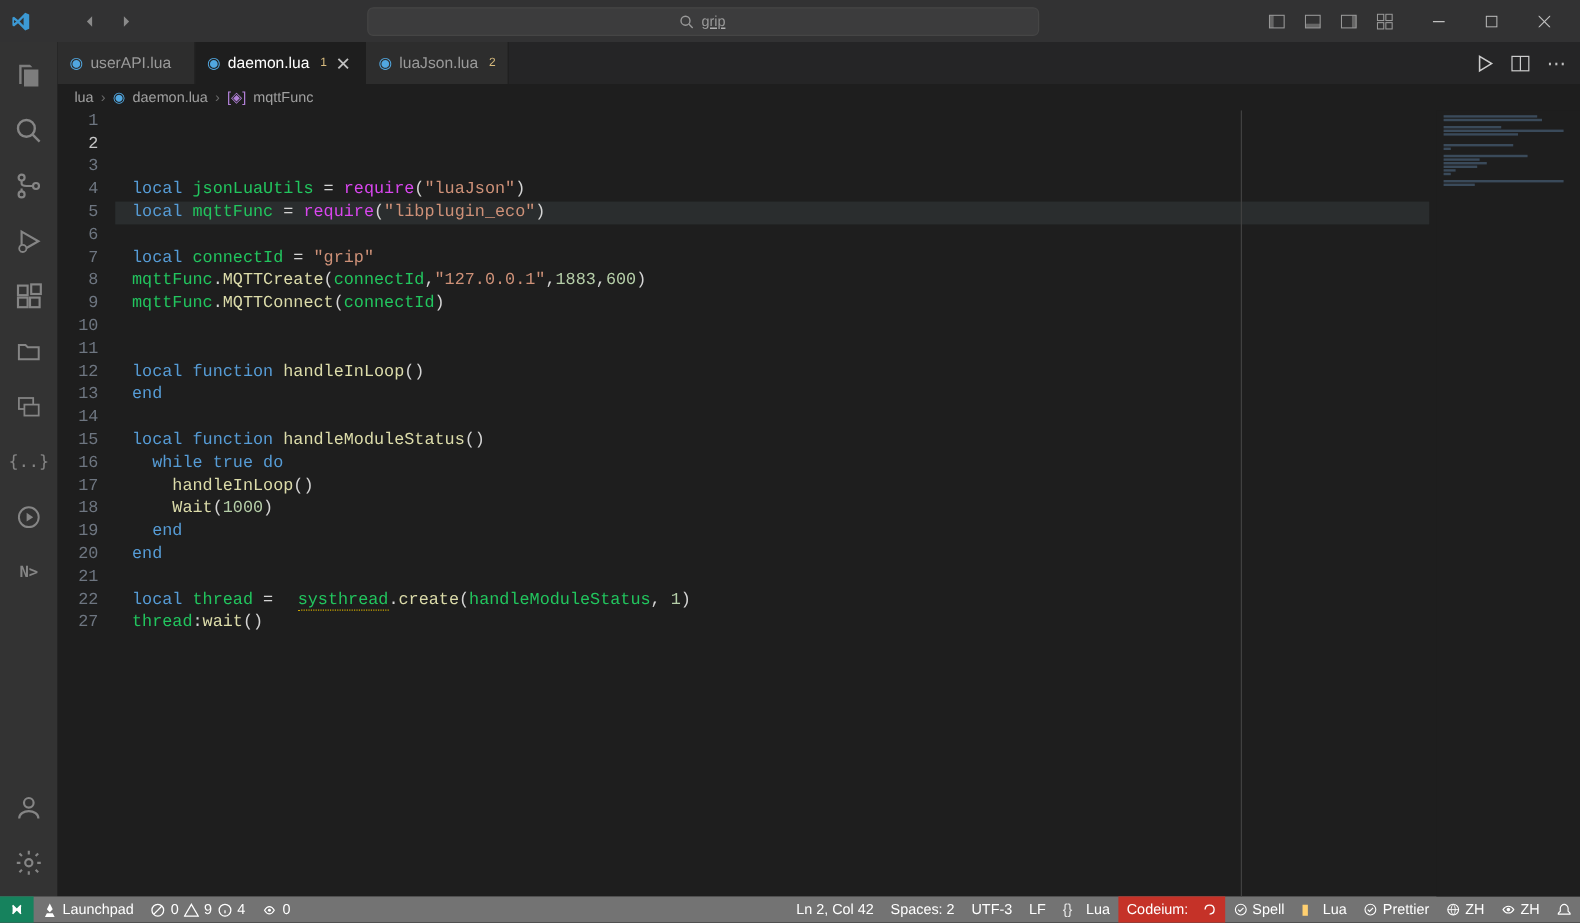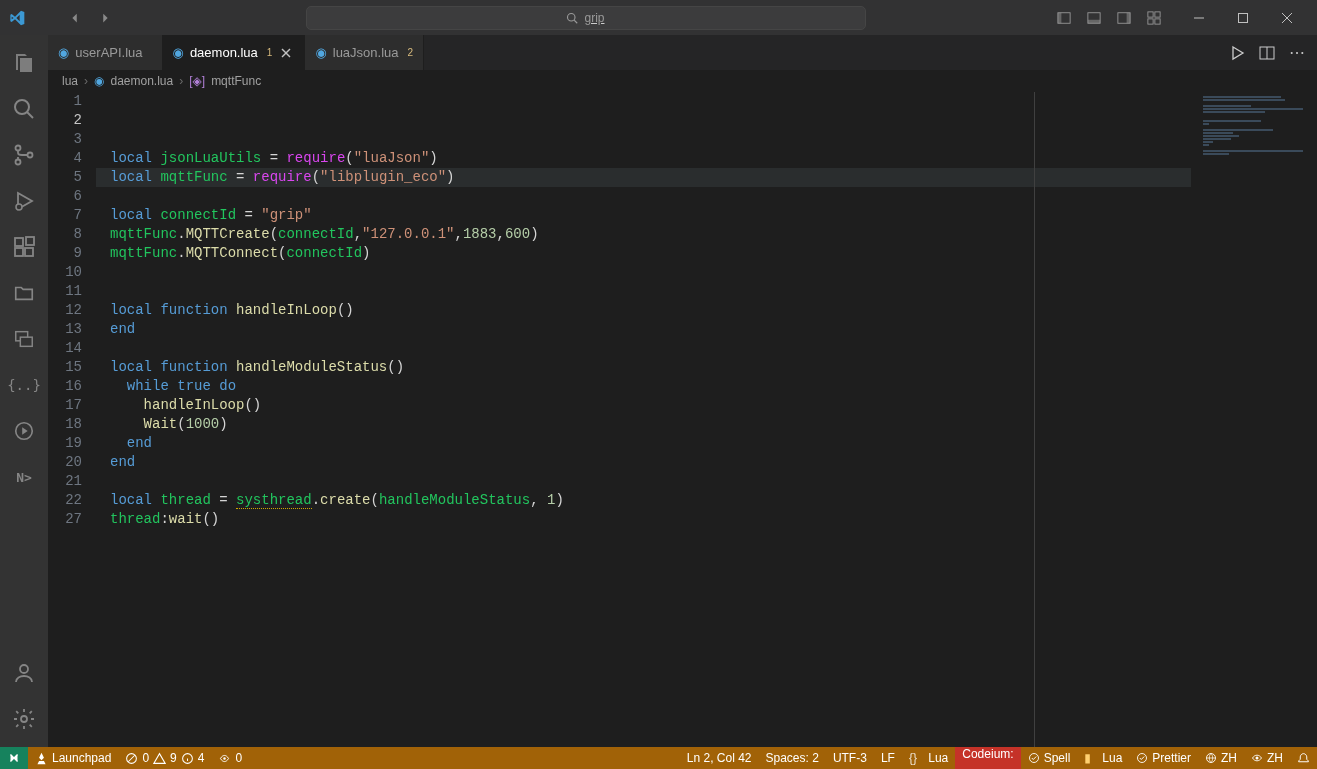--- a/index.html
+++ b/index.html
@@ -80,35 +80,35 @@
   .ruler { position:absolute; top:0; bottom:0; border-left:1px solid #404040; pointer-events:none; }
 
   
   .kw { color:#569cd6; }
   .fn { color:#d946ef; }
   .str { color:#ce9178; }
   .num { color:#b5cea8; }
   .id { color:#22c55e; }
   .punc { color:#d4d4d4; }
   .call { color:#dcdcaa; }
-  .warn { border-bottom:1px dotted #cca700; }
+  .warn { border-bottom:1px dotted #cca700;margin-left:12px; }
 
   .minimap { width:120px; background:#1e1e1e; position:relative; }
   .minimap .mm-inner { position:absolute; top:4px; right:6px; left:6px; }
   .minimap .mm-line { height:2px; margin-bottom:1px; background:#3a4a5a; }
   .minimap .mm-line.dim { background:#2b3440; }
 
   
   .statusbar {
-    height: 22px; background:#a16207; color:#ffffff; display:flex; align-items:center; font-size:12px;
+    height: 22px; background:#737373; color:#ffffff; display:flex; align-items:center; font-size:12px;
   }
   .statusbar .remote { background:#16825d; height:100%; display:flex;align-items:center; padding:0 8px; }
   .statusbar .sitem { padding:0 7px; height:100%; display:flex; align-items:center; gap:4px; }
   .statusbar .flex1 { flex:1; }
-  .statusbar .danger { background:#c53228;flex-direction:column; }
+  .statusbar .danger { background:#c53228; }
   .statusbar svg { display:block; }
 </style>
 </head>
 <body>
 
 <div class="titlebar">
   <div class="vs-logo">
     <svg width="16" height="16" viewBox="0 0 24 24">
         <path fill="#3c99d4" d="M23 3l-5-2-9 9-5-4-2 1v10l2 1 5-4 9 9 5-2V3zM4 14V10l3 2-3 2zm12 3l-5-5 5-5v10z"></path>
       </svg>

